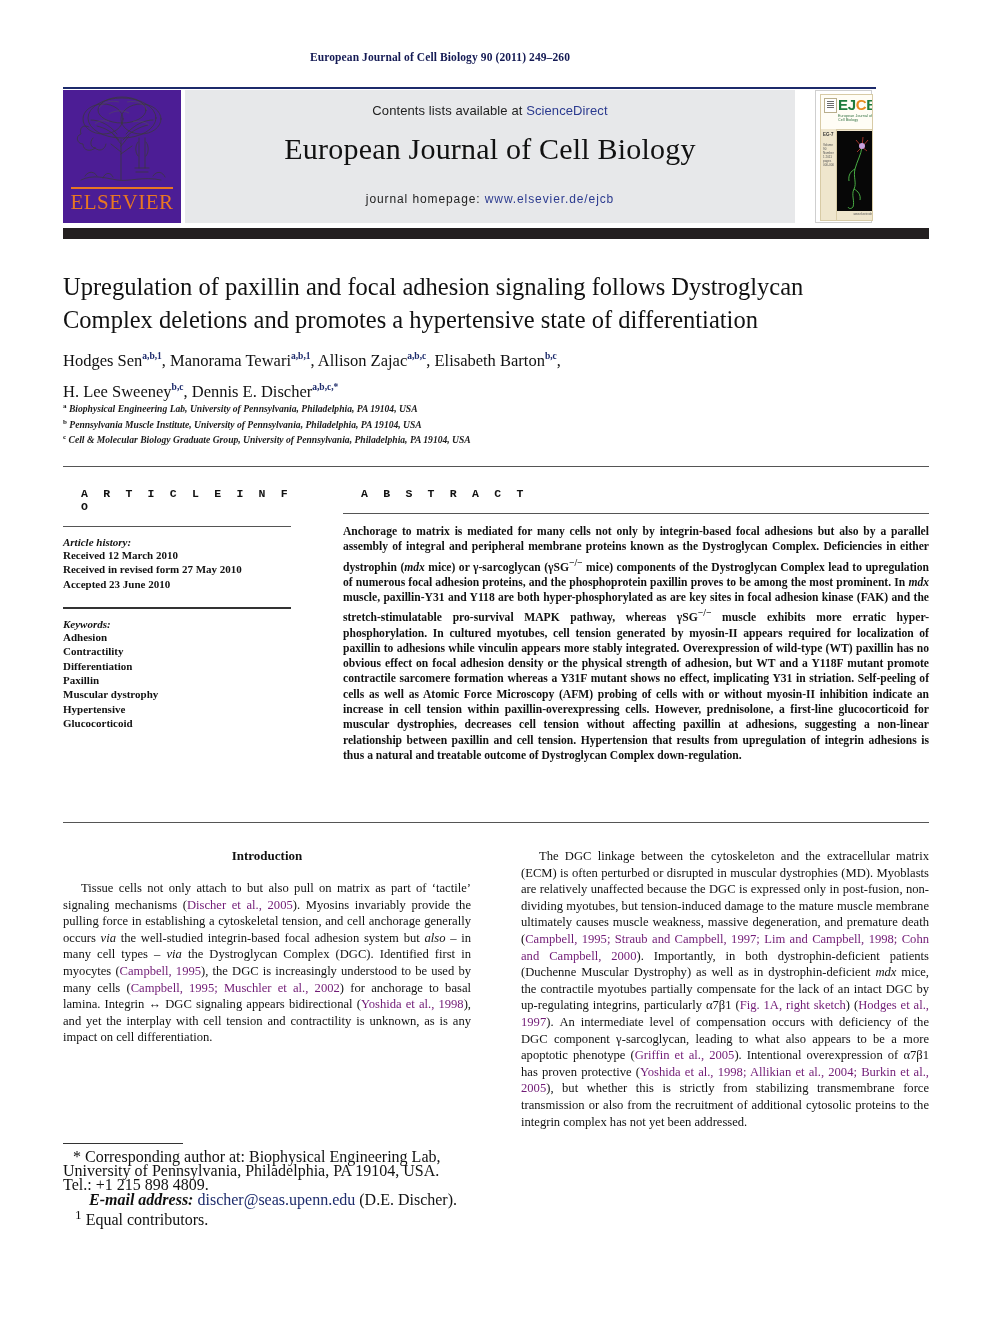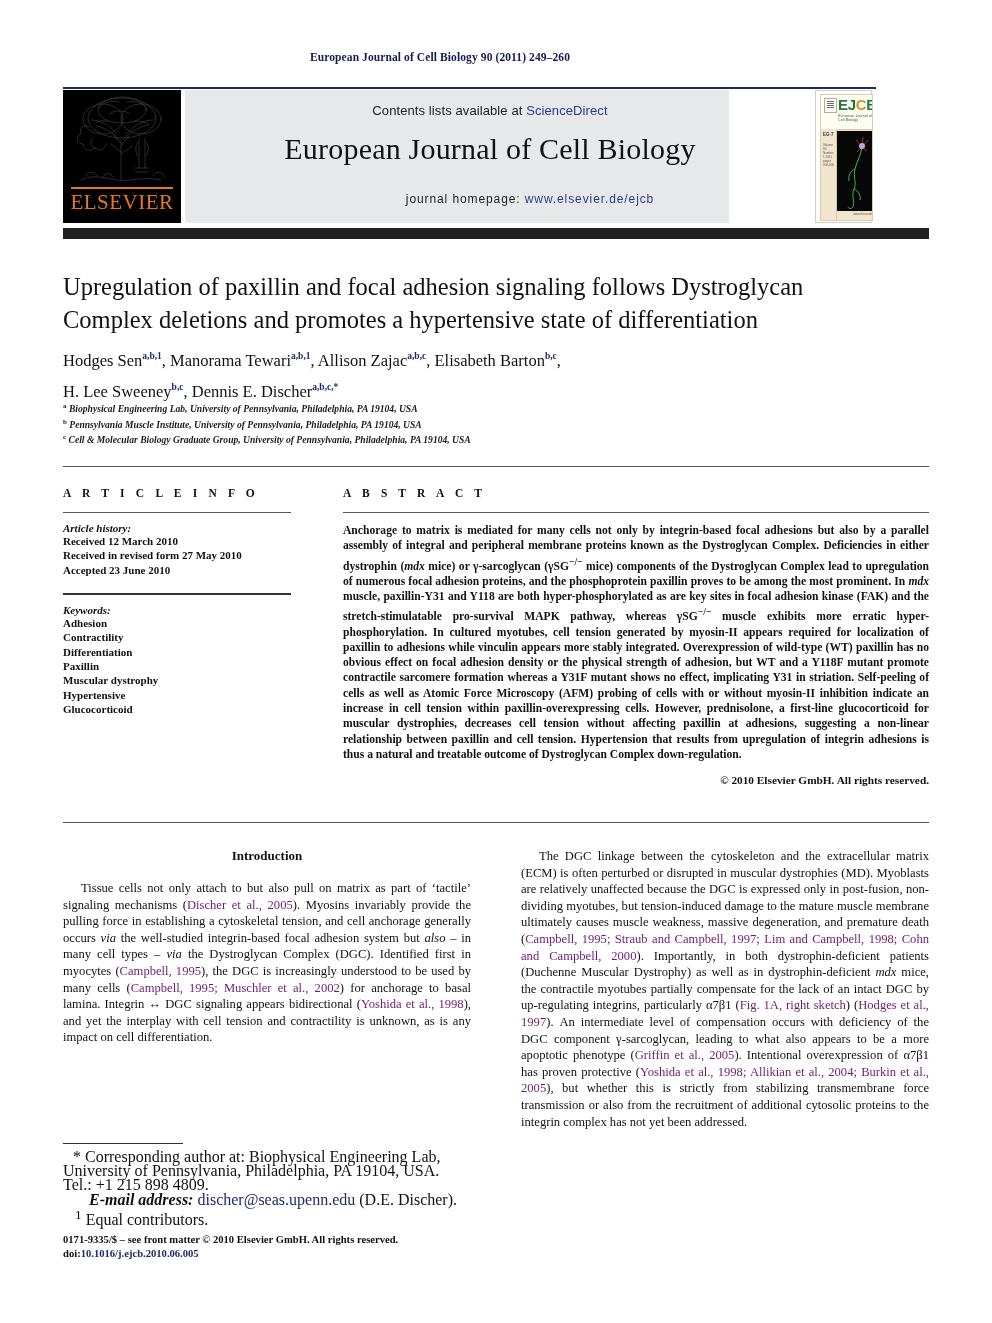--- a/index.html
+++ b/index.html
@@ -48,21 +48,21 @@
     position: absolute;
     left: 63px; top: 90px;
     width: 813px;
     height: 133px;
   }
   .elsevier-logo {
     position: absolute;
     left: 0; top: 0;
     width: 118px;
     height: 133px;
-    background: #000000;
+    background: #4c1d95;
   }
   .tree-svg { position: absolute; left: 6px; top: 4px; }
   .elsevier-word {
     position: absolute;
     left: 0; top: 100px;
     width: 118px;
     text-align: center;
     font-family: "Liberation Serif", serif;
     font-size: 21px;
     letter-spacing: 0.5px;
@@ -71,21 +71,21 @@
   .elsevier-bar {
     position: absolute;
     left: 8px; top: 97px;
     width: 102px; height: 1.5px;
     background: #e87722;
   }
 
   .banner-mid {
     position: absolute;
     left: 122px; top: 0;
-    width: 544px;
+    width: 610px;
     height: 133px;
     background: #e7e8ea;
   }
   .contents-line {
     position: absolute;
     left: 0; top: 13px;
     width: 610px;
     text-align: center;
     font-family: "Liberation Sans", sans-serif;
     font-size: 13px;
@@ -107,21 +107,20 @@
   }
   .homepage-line {
     position: absolute;
     left: 0; top: 102px;
     width: 610px;
     text-align: center;
     font-family: "Liberation Sans", sans-serif;
     font-size: 12px;
     letter-spacing: 0.9px;
     color: #222;
-    padding-left: 40px;
   }
   .homepage-line .url { color: #2b3a8f; }
 
   
   .cover {
     position: absolute;
     left: 752px; top: 0;
     width: 57px;
     height: 133px;
     background: #ffffff;
@@ -259,25 +258,26 @@
 
   
   .rule-top {
     position: absolute;
     left: 63px; top: 466px;
     width: 866px;
     height: 1px;
     background: #555;
   }
   .sec-head {
-    font-family: Liberation Serif, serif;
+    font-family: Liberation Mono, monospace;
     font-weight: bold;
     font-size: 11.5px;
     letter-spacing: 4.2px;
     color: #111;
+    margin-left: 18px;
   }
   .info-col {
     position: absolute;
     left: 63px; top: 487px;
     width: 246px;
   }
   .info-rule {
     width: 228px; height: 1px; background: #555; margin: 13px 0 9px 0;
   }
   .info-rule.thick { height: 1.6px; background: #333; margin-top: 16px; }
@@ -503,39 +503,34 @@
     <div class="info-line">Hypertensive</div>
     <div class="info-line">Glucocorticoid</div>
   </div>
 
   <div class="abstract-col">
     <div class="sec-head">A B S T R A C T</div>
     <div class="abstract-rule"></div>
     <div class="abstract-body">
       Anchorage to matrix is mediated for many cells not only by integrin-based focal adhesions but also by a parallel assembly of integral and peripheral membrane proteins known as the Dystroglycan Complex. Deficiencies in either dystrophin (<i>mdx</i> mice) or γ-sarcoglycan (γSG<sup>−/−</sup> mice) components of the Dystroglycan Complex lead to upregulation of numerous focal adhesion proteins, and the phosphoprotein paxillin proves to be among the most prominent. In <i>mdx</i> muscle, paxillin-Y31 and Y118 are both hyper-phosphorylated as are key sites in focal adhesion kinase (FAK) and the stretch-stimulatable pro-survival MAPK pathway, whereas γSG<sup>−/−</sup> muscle exhibits more erratic hyper-phosphorylation. In cultured myotubes, cell tension generated by myosin-II appears required for localization of paxillin to adhesions while vinculin appears more stably integrated. Overexpression of wild-type (WT) paxillin has no obvious effect on focal adhesion density or the physical strength of adhesion, but WT and a Y118F mutant promote contractile sarcomere formation whereas a Y31F mutant shows no effect, implicating Y31 in striation. Self-peeling of cells as well as Atomic Force Microscopy (AFM) probing of cells with or without myosin-II inhibition indicate an increase in cell tension within paxillin-overexpressing cells. However, prednisolone, a first-line glucocorticoid for muscular dystrophies, decreases cell tension without affecting paxillin at adhesions, suggesting a non-linear relationship between paxillin and cell tension. Hypertension that results from upregulation of integrin adhesions is thus a natural and treatable outcome of Dystroglycan Complex down-regulation.
     </div>
-    <div class="copyright">© 2010 Elsevier GmbH. All rights reserved.</div>
   </div>
 
   <div class="rule-bottom"></div>
 
   <div class="body-left">
     <div class="h2">Introduction</div>
     <p class="para">Tissue cells not only attach to but also pull on matrix as part of ‘tactile’ signaling mechanisms (<span class="cite">Discher et al., 2005</span>). Myosins invariably provide the pulling force in establishing a cytoskeletal tension, and cell anchorage generally occurs <i>via</i> the well-studied integrin-based focal adhesion system but <i>also</i> – in many cell types – <i>via</i> the Dystroglycan Complex (DGC). Identified first in myocytes (<span class="cite">Campbell, 1995</span>), the DGC is increasingly understood to be used by many cells (<span class="cite">Campbell, 1995; Muschler et al., 2002</span>) for anchorage to basal lamina. Integrin ↔ DGC signaling appears bidirectional (<span class="cite">Yoshida et al., 1998</span>), and yet the interplay with cell tension and contractility is unknown, as is any impact on cell differentiation.</p>
   </div>
 
   <div class="body-right">
     <p class="para">The DGC linkage between the cytoskeleton and the extracellular matrix (ECM) is often perturbed or disrupted in muscular dystrophies (MD). Myoblasts are relatively unaffected because the DGC is expressed only in post-fusion, non-dividing myotubes, but tension-induced damage to the mature muscle membrane ultimately causes muscle weakness, massive degeneration, and premature death (<span class="cite">Campbell, 1995; Straub and Campbell, 1997; Lim and Campbell, 1998; Cohn and Campbell, 2000</span>). Importantly, in both dystrophin-deficient patients (Duchenne Muscular Dystrophy) as well as in dystrophin-deficient <i>mdx</i> mice, the contractile myotubes partially compensate for the lack of an intact DGC by up-regulating integrins, particularly α7β1 (<span class="cite">Fig. 1A, right sketch</span>) (<span class="cite">Hodges et al., 1997</span>). An intermediate level of compensation occurs with deficiency of the DGC component γ-sarcoglycan, leading to what also appears to be a more apoptotic phenotype (<span class="cite">Griffin et al., 2005</span>). Intentional overexpression of α7β1 has proven protective (<span class="cite">Yoshida et al., 1998; Allikian et al., 2004; Burkin et al., 2005</span>), but whether this is strictly from stabilizing transmembrane force transmission or also from the recruitment of additional cytosolic proteins to the integrin complex has not yet been addressed.</p>
   </div>
 
   <div class="foot-rule"></div>
   <div class="footnotes">
     <div class="fn fn-star">* <span>Corresponding author at: Biophysical Engineering Lab, University of Pennsylvania, Philadelphia, PA 19104, USA. Tel.: +1 215 898 4809.</span></div>
     <div class="fn fn-email"><span class="lbl">E-mail address:</span> <span class="link">discher@seas.upenn.edu</span> <span>(D.E. Discher).</span></div>
     <div class="fn fn-eq"><sup>1</sup> <span>Equal contributors.</span></div>
   </div>
 
-  <div class="imprint">
-    <div>0171-9335/$ – see front matter © 2010 Elsevier GmbH. All rights reserved.</div>
-    <div><span>doi:</span><span class="link">10.1016/j.ejcb.2010.06.005</span></div>
-  </div>
 
 </div>
 
 </body></html>

